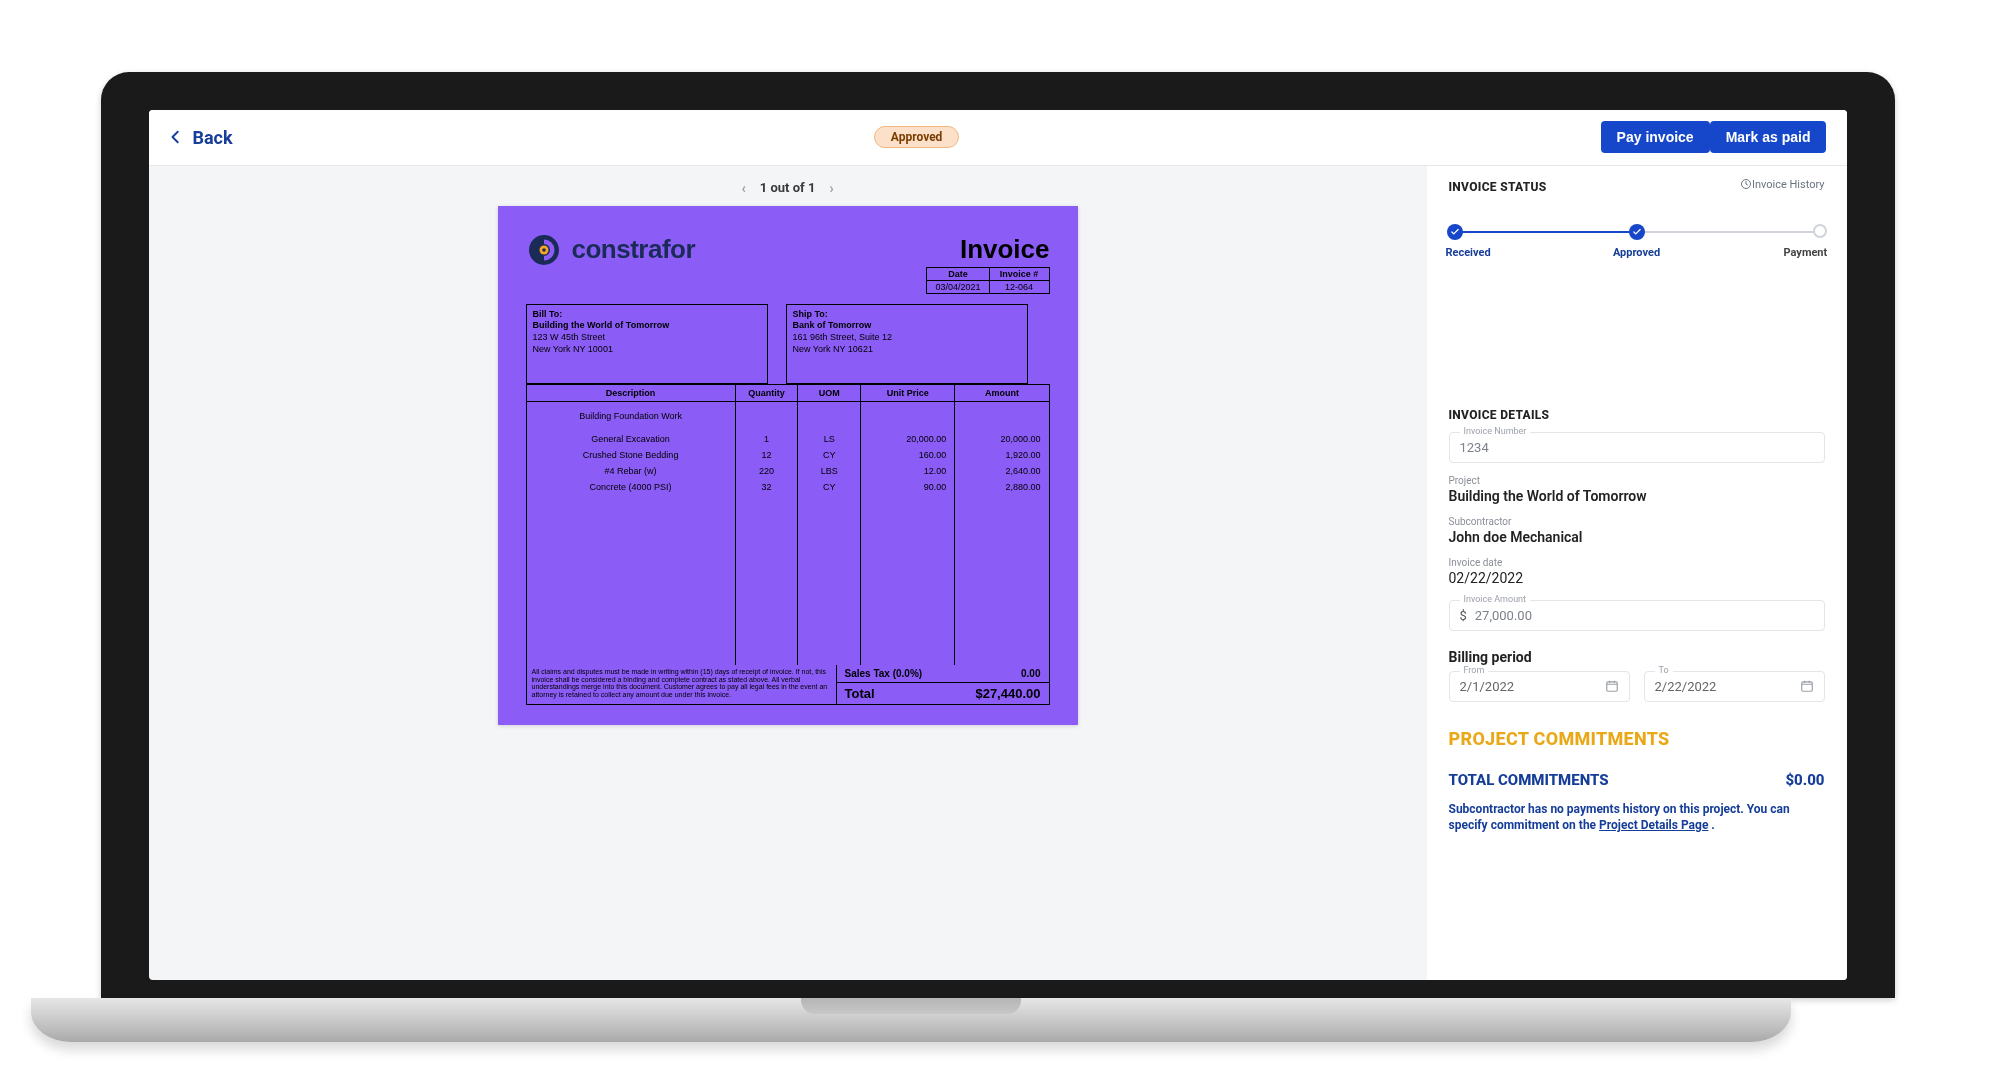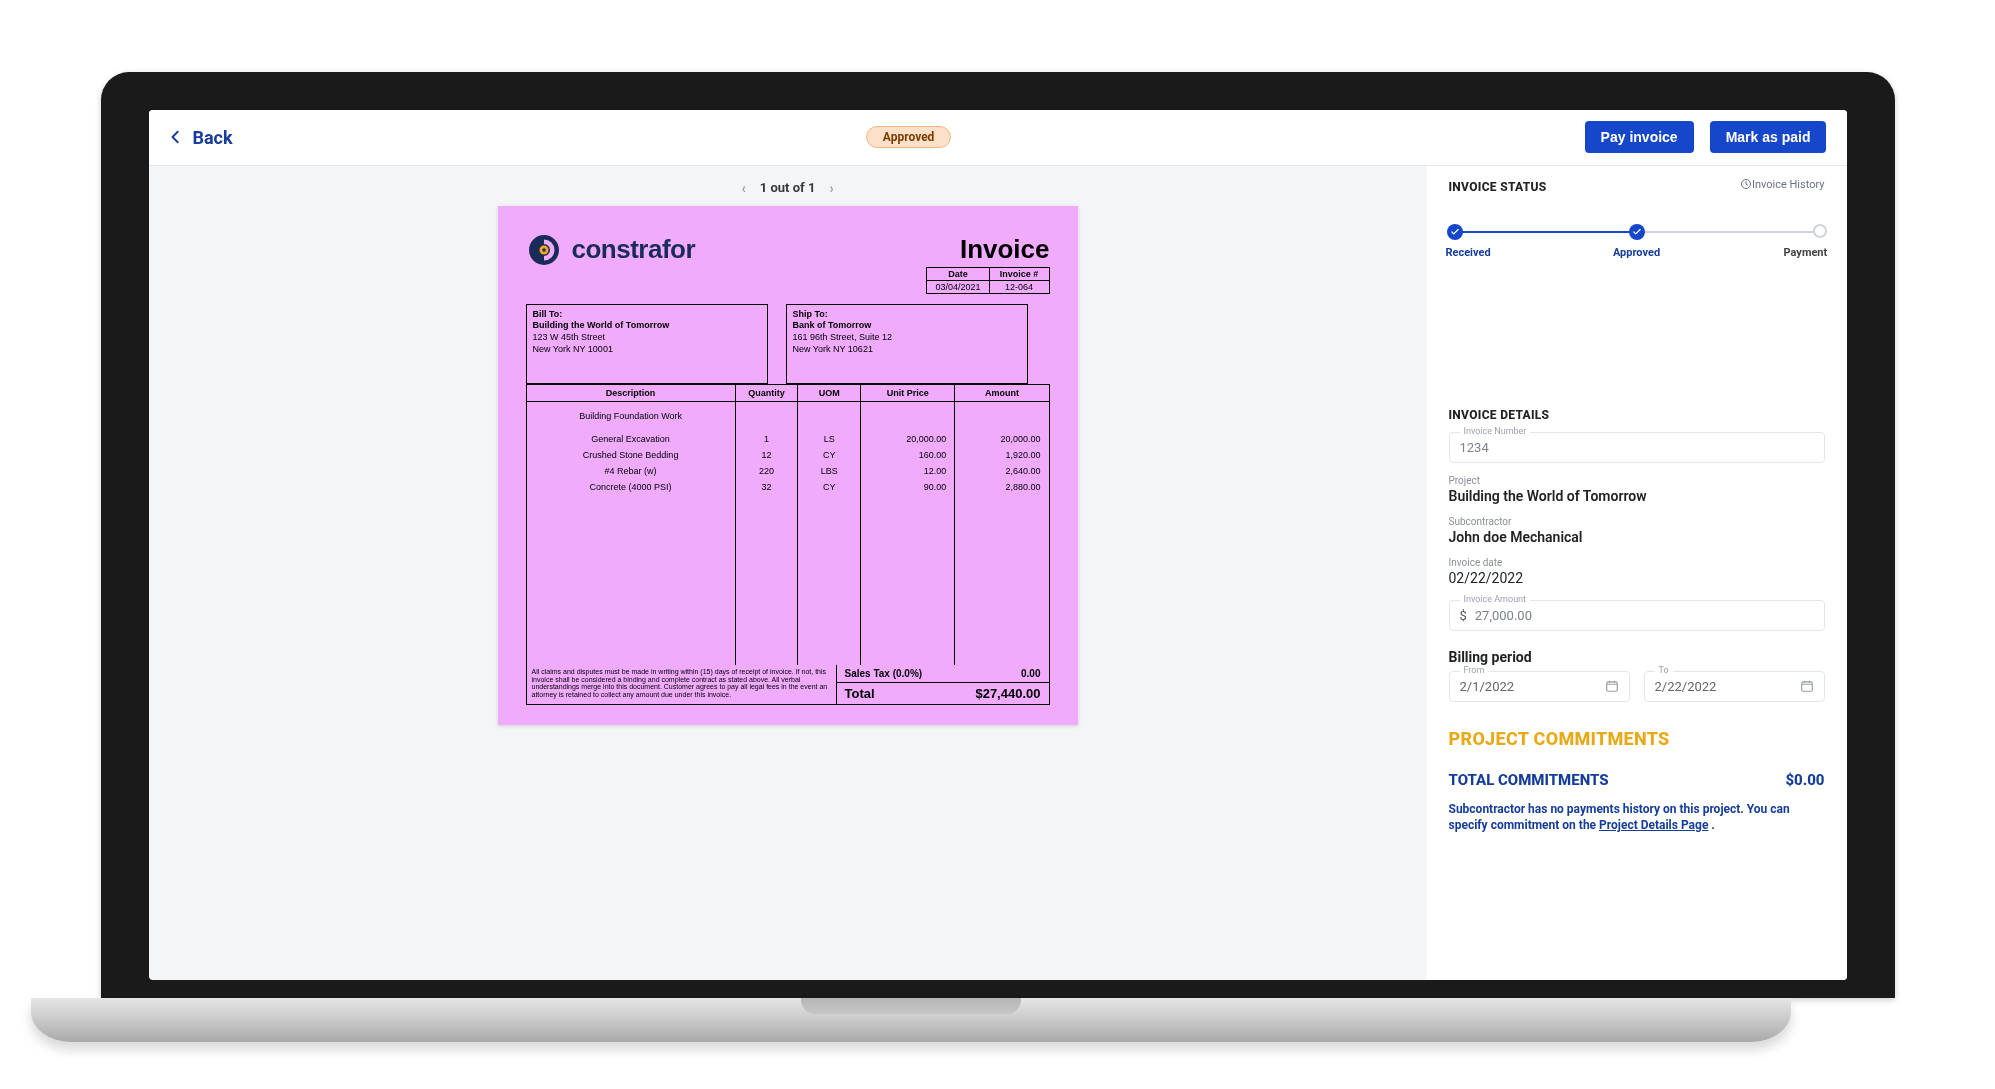--- a/index.html
+++ b/index.html
@@ -74,21 +74,21 @@
   .back-group svg { width: 14px; height: 14px; }
   .status-pill {
     background: #fde0c9;
     color: #7a3d00;
     font-size: 12px;
     font-weight: 700;
     padding: 3px 16px;
     border-radius: 14px;
     border: 1px solid #f3b77f;
   }
-  .top-actions { display: flex; gap: 16px; }
+  .top-actions { display: flex; gap: 0; }
   .btn {
     background: #1646c9;
     color: #fff;
     border: none;
     padding: 8px 16px;
     border-radius: 4px;
     font-size: 14px;
     font-weight: 600;
     cursor: pointer;
   }
@@ -142,21 +142,21 @@
     color: #153d99;
     font-weight: 700;
     font-size: 13px;
     cursor: pointer;
   }
   .download-link svg { width: 16px; height: 16px; fill: #1646c9; }
 
   
   .doc-page {
     width: 580px;
-    background: #f0abfc;
+    background: #8b5cf6;
     box-shadow: 0 1px 4px rgba(0,0,0,.15);
     padding: 26px 28px 20px;
     font-family: "Helvetica Neue", Arial, sans-serif;
     font-size: 10px;
     color: #000;
   }
   .doc-head { display: flex; align-items: flex-start; justify-content: space-between; }
   .brand { display: flex; align-items: center; gap: 10px; }
   .brand-mark {
     width: 36px; height: 36px;

